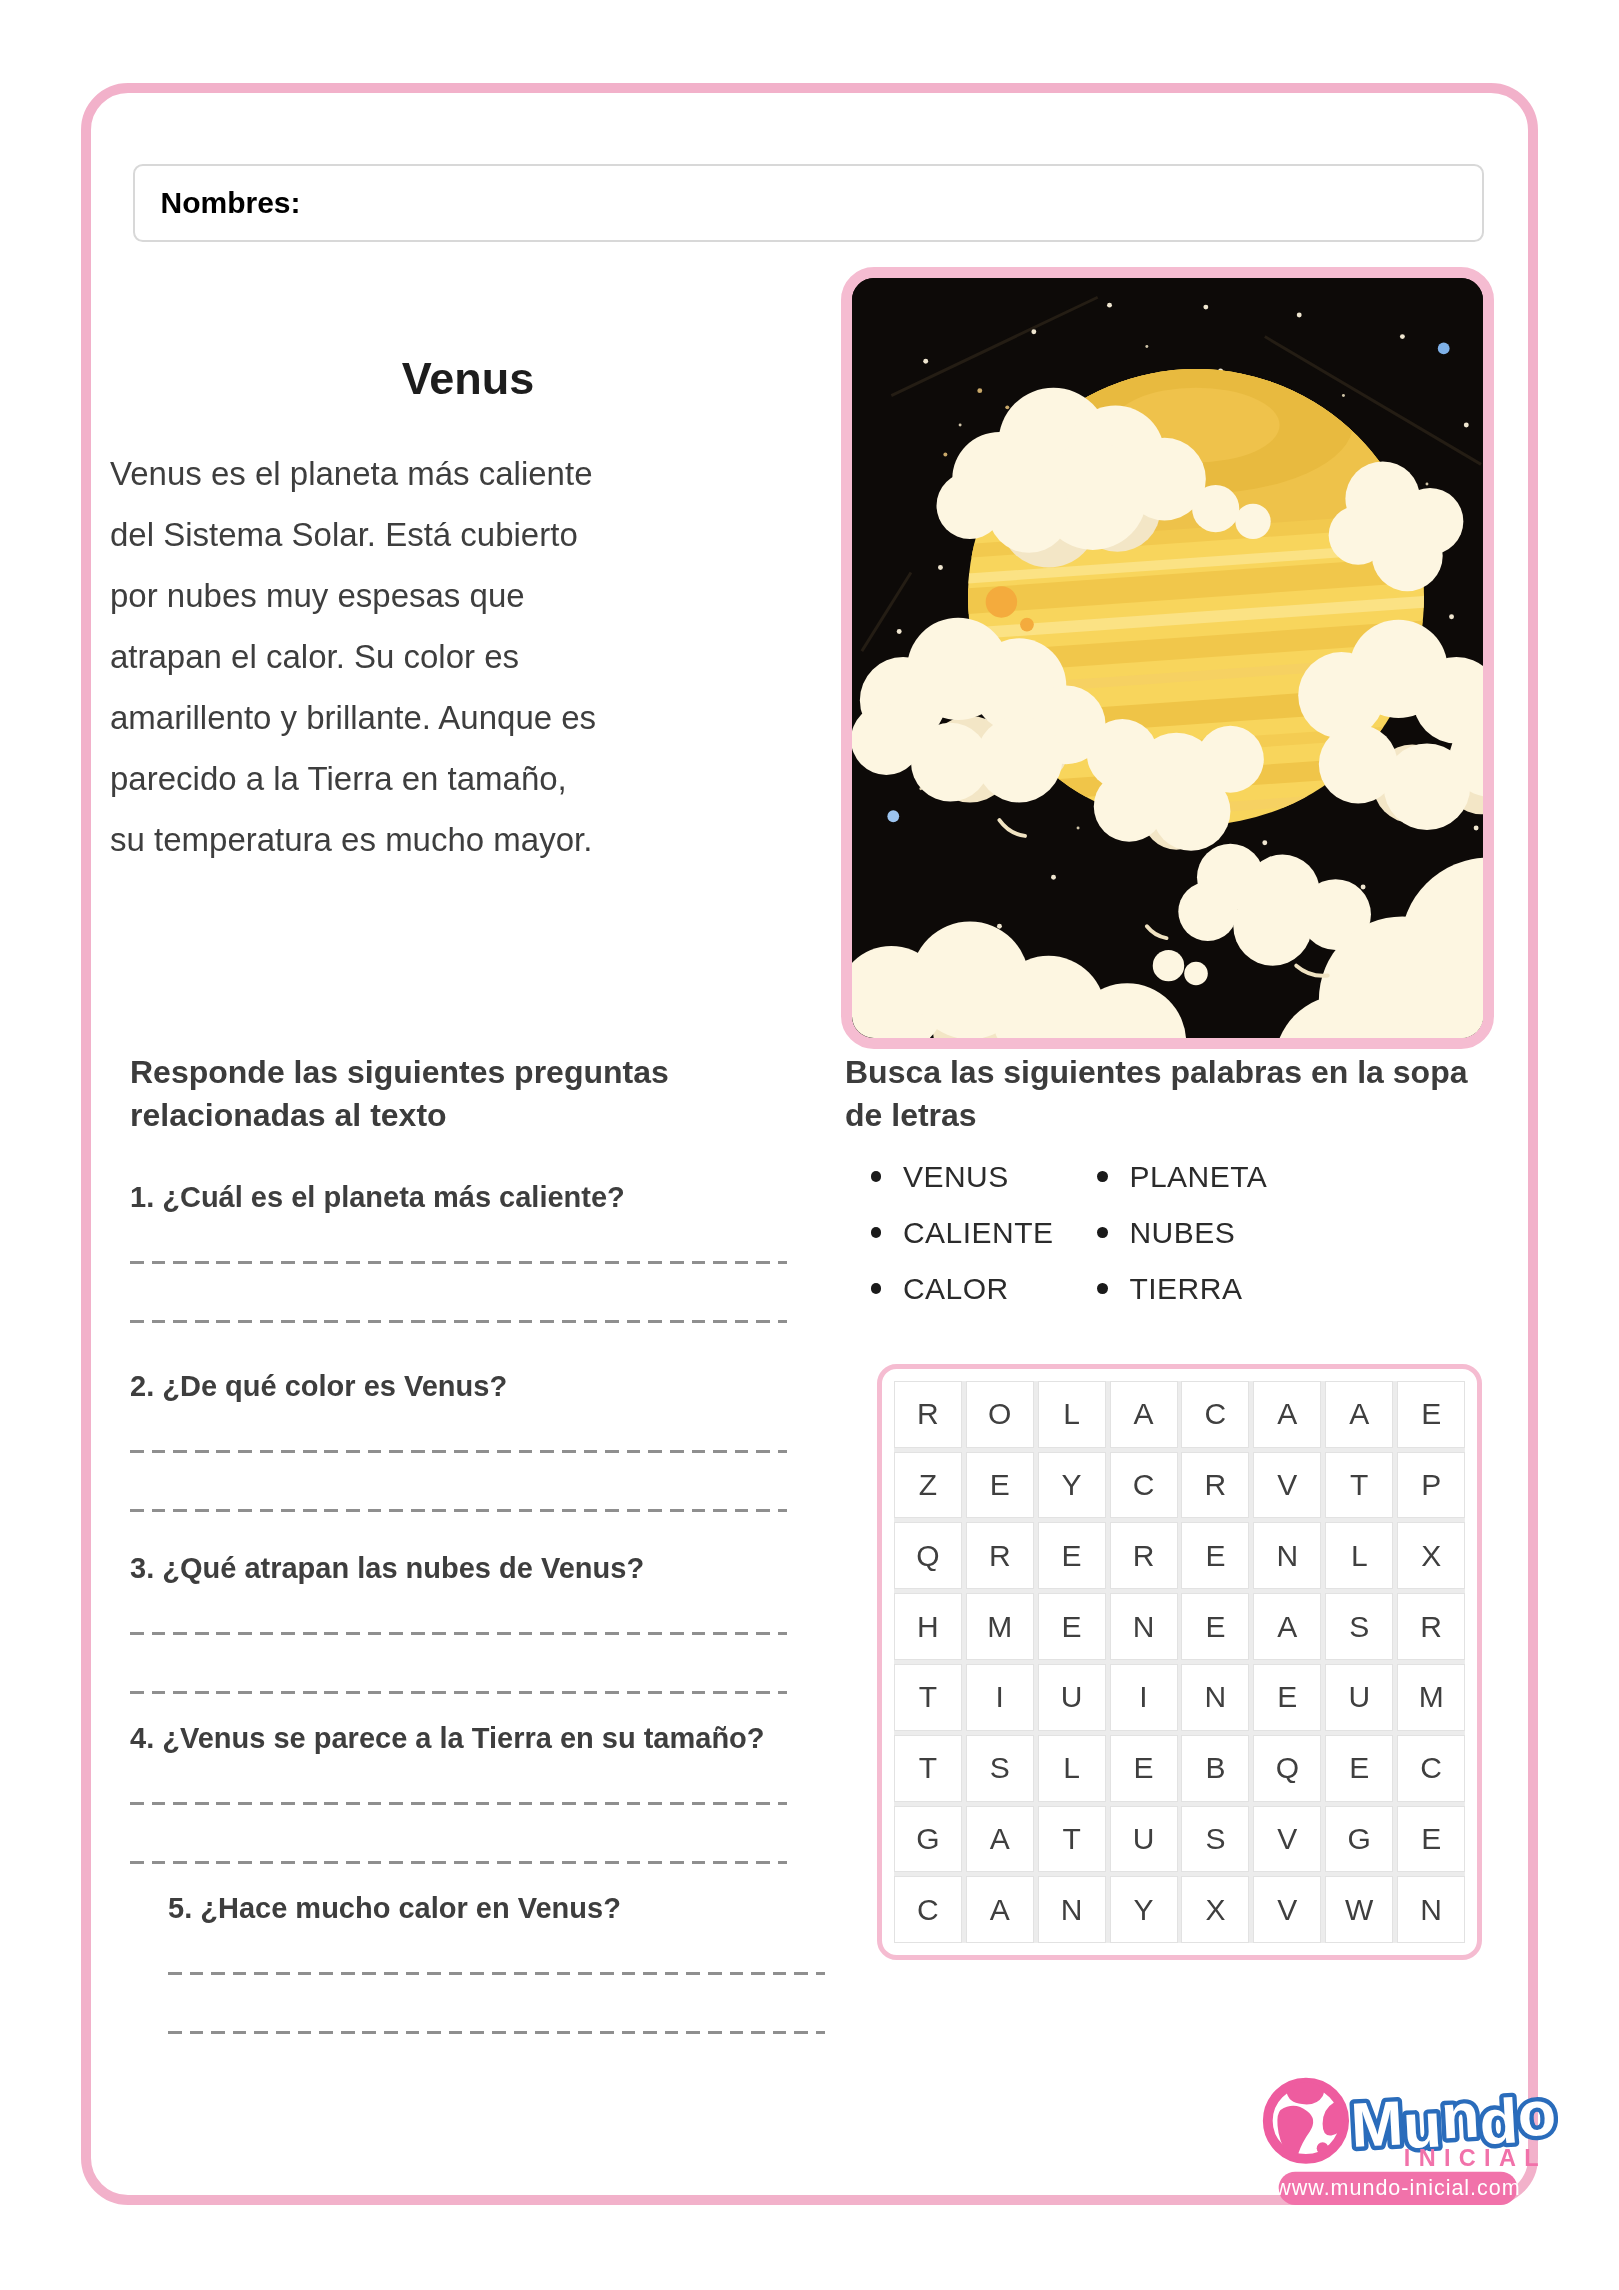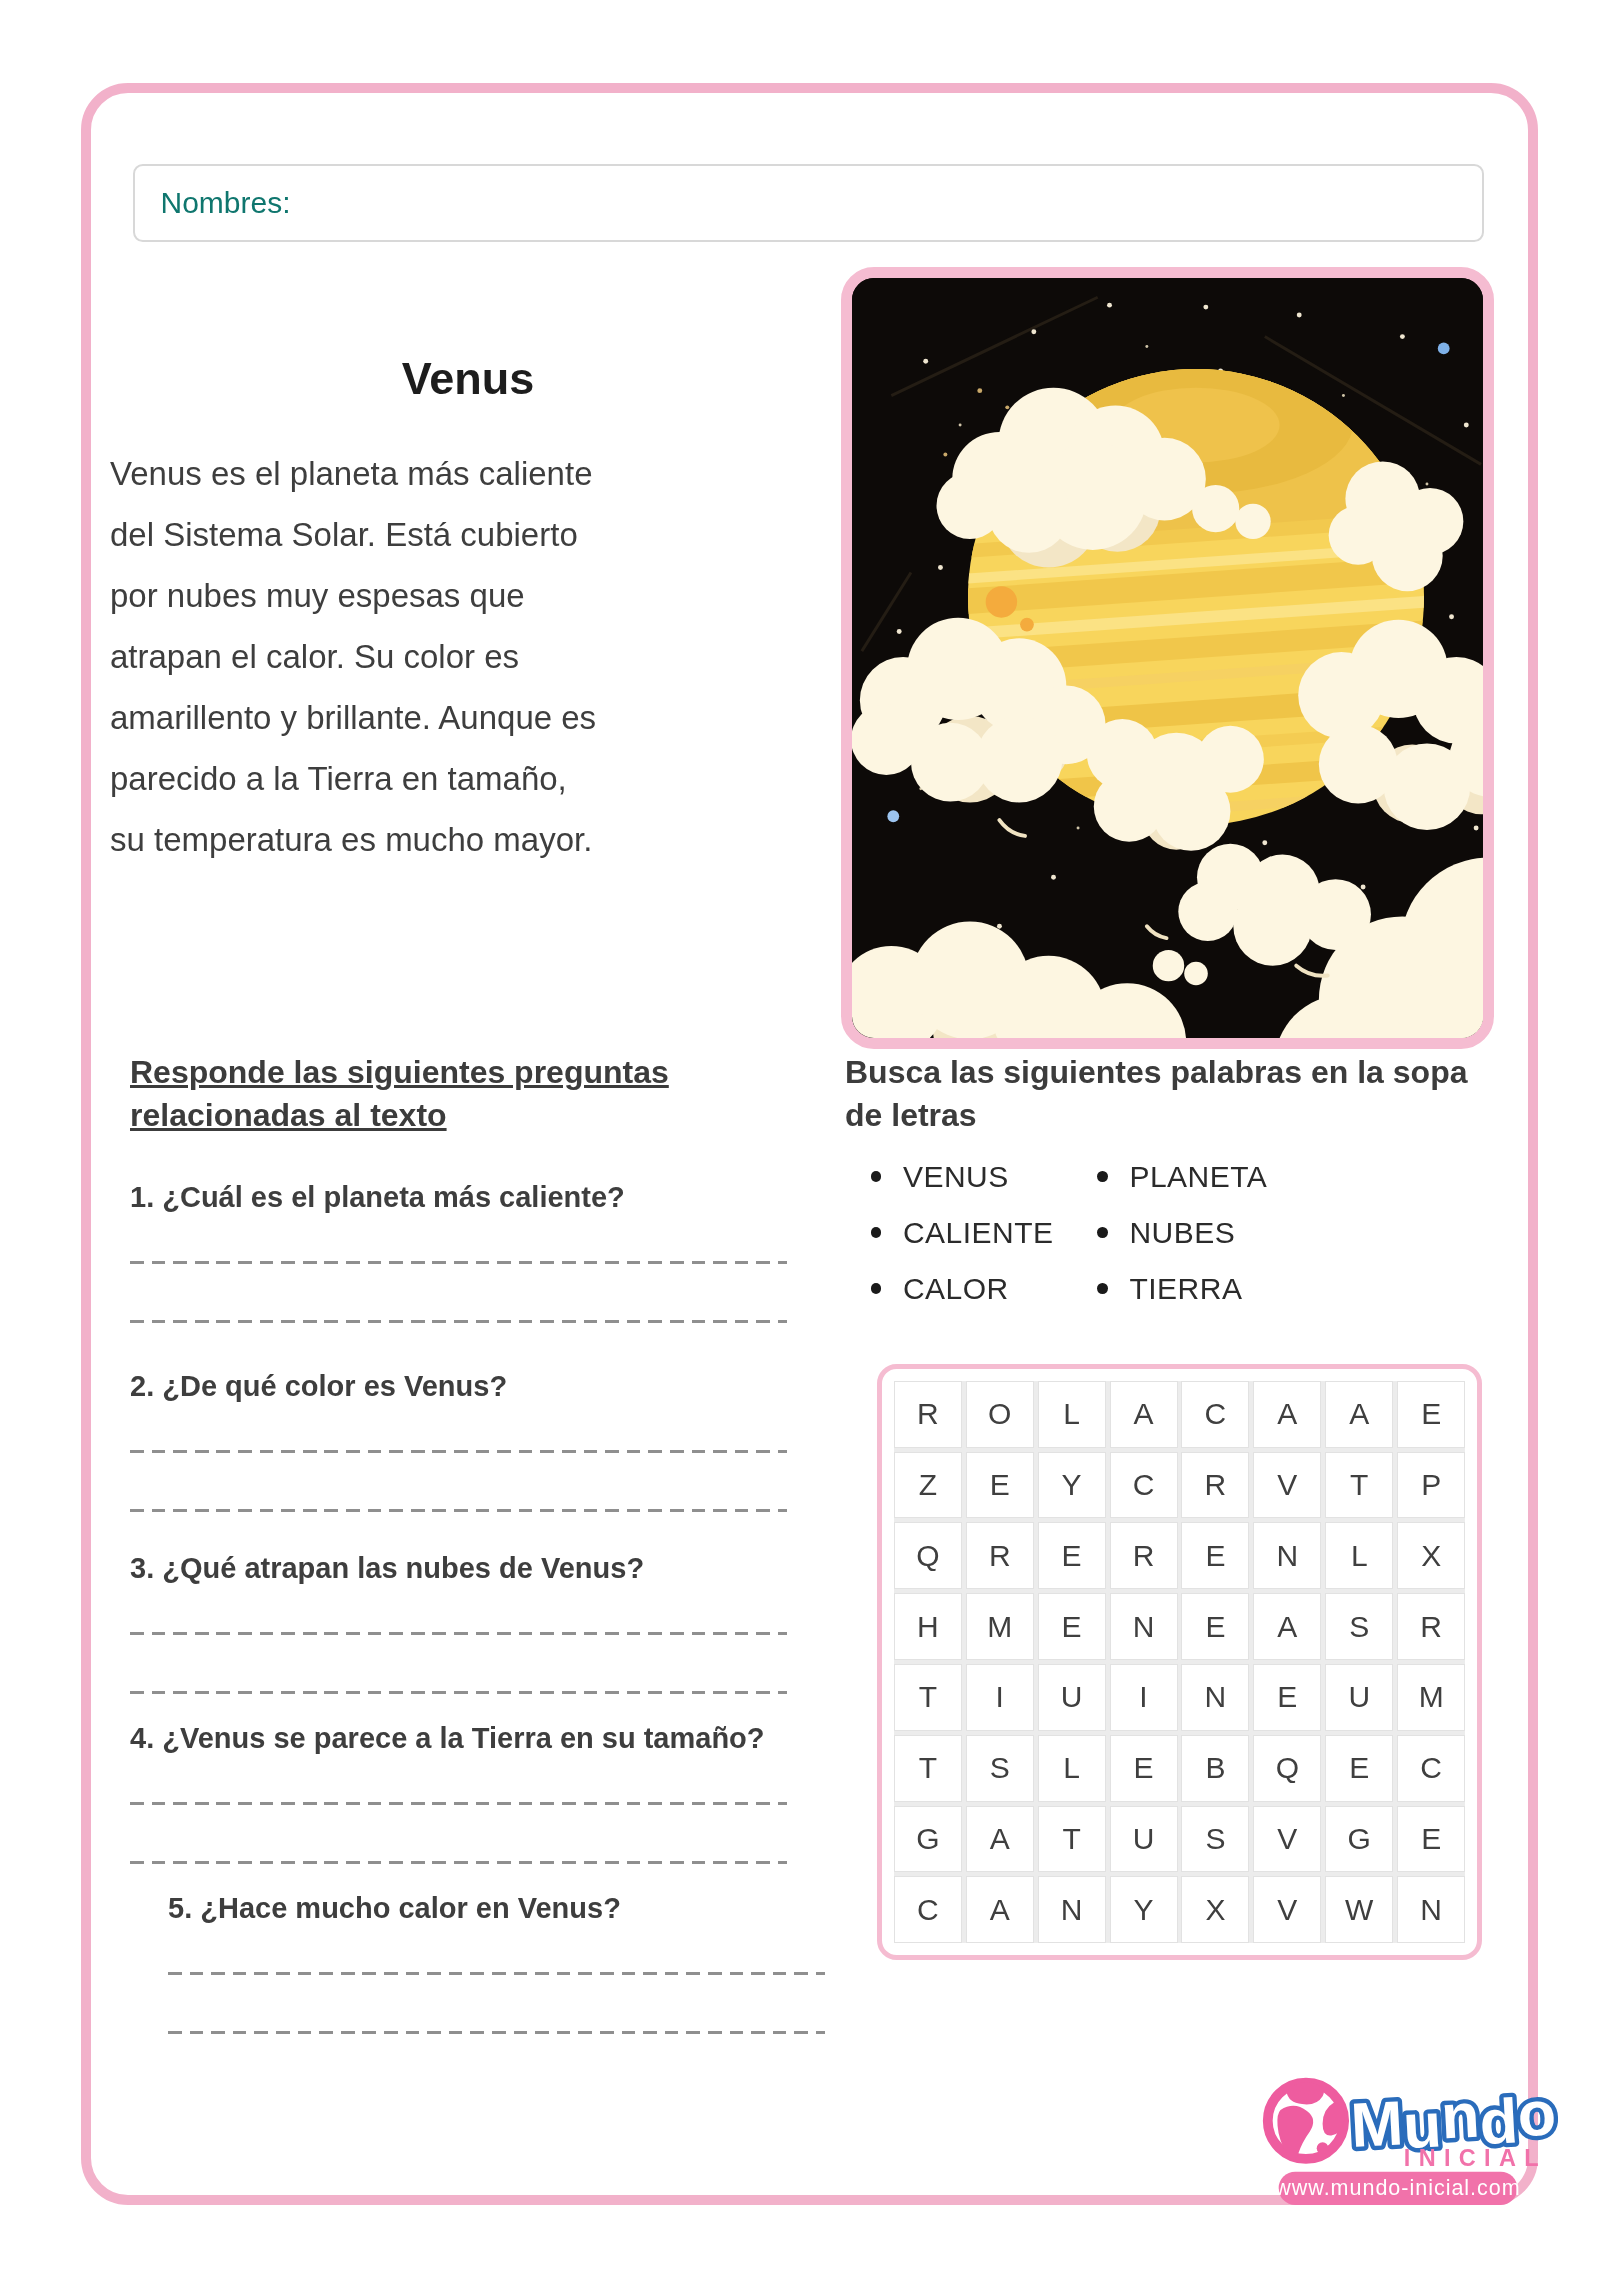--- a/index.html
+++ b/index.html
@@ -17,35 +17,35 @@
   html,body{margin:0;padding:0;background:#ffffff;}
   body{font-family:"Liberation Sans", sans-serif;}
   .sheet{position:relative;width:1619px;height:2291px;background:#fff;overflow:hidden;}
 
   .frame{position:absolute;left:81px;top:83px;width:1457px;height:2122px;
          border:10.8px solid var(--frame-pink);border-radius:47px;box-sizing:border-box;}
 
   .names-box{position:absolute;left:133px;top:164px;width:1351px;height:78px;
              border:2px solid #d8d8d8;border-radius:9.8px;box-sizing:border-box;
              display:flex;align-items:center;padding-left:25.5px;background:#fff;}
-  .names-box span{font-size:30px;font-weight:400;color:#0f766e;}
+  .names-box span{font-size:30px;font-weight:700;color:#000000;}
 
   .title{position:absolute;left:130px;top:353px;width:676px;margin:0;text-align:center;
          font-size:45px;font-weight:700;color:#1d1d1d;}
 
   .paragraph{position:absolute;left:110px;top:443px;width:717px;margin:0;text-align:left;
              font-size:33px;line-height:61px;color:#3e3e3e;white-space:pre-line;}
 
   .illustration{position:absolute;left:841px;top:267px;width:653px;height:782px;
                 border:11.8px solid var(--border-pink);border-radius:33px;box-sizing:border-box;
                 background:var(--space-black);overflow:hidden;}
   .illustration svg{display:block;width:100%;height:100%;}
 
   .section-heading{position:absolute;margin:0;font-size:32px;line-height:43px;font-weight:700;color:var(--text-dark);}
-  .q-heading{left:130px;top:1051px;width:686px;text-decoration:underline;}
+  .q-heading{left:130px;top:1051px;width:686px;}
   .ws-heading{left:845px;top:1051px;width:667px;}
 
   .q-block{position:absolute;left:130px;width:657px;height:142px;}
   .q-text{position:absolute;left:0;top:0;font-size:29px;font-weight:700;color:#3e3e3e;white-space:nowrap;}
   .answer-line{position:absolute;left:0;width:657px;height:2.9px;
                background:repeating-linear-gradient(to right,var(--line-gray) 0 13.7px,transparent 13.7px 21.6px);}
   .answer-line.l1{top:80px;}
   .answer-line.l2{top:139px;}
 
   .wordlist{position:absolute;left:845px;top:1155px;width:647px;}

